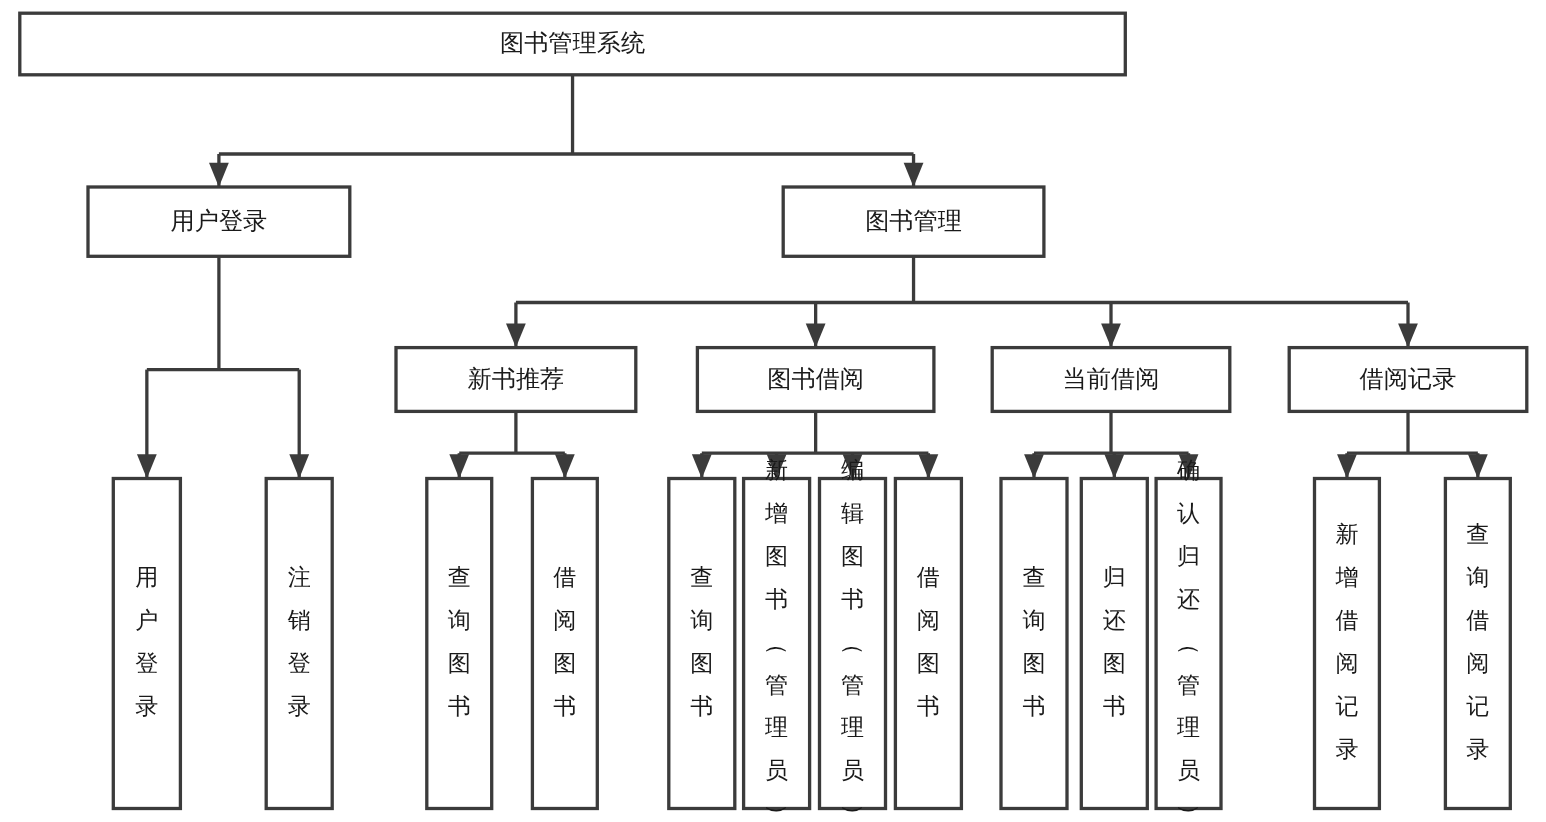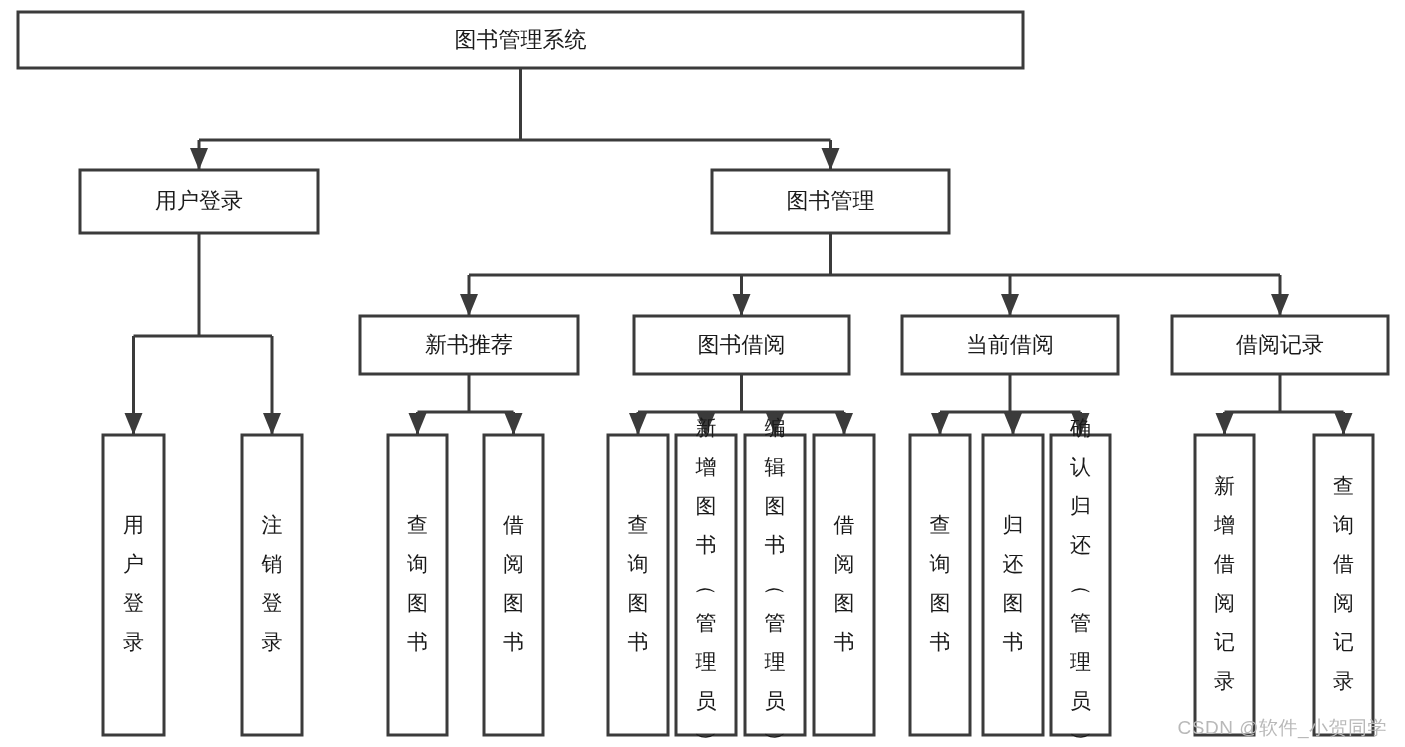--- a/index.html
+++ b/index.html
@@ -260,14 +260,13 @@
           <rect x="1314" y="435" width="59" height="300" class="node-box"></rect>
           <text x="1343.5" y="487.5" class="node-label-vertical" dominant-baseline="middle">查</text>
           <text x="1343.5" y="526.5" class="node-label-vertical" dominant-baseline="middle">询</text>
           <text x="1343.5" y="565.5" class="node-label-vertical" dominant-baseline="middle">借</text>
           <text x="1343.5" y="604.5" class="node-label-vertical" dominant-baseline="middle">阅</text>
           <text x="1343.5" y="643.5" class="node-label-vertical" dominant-baseline="middle">记</text>
           <text x="1343.5" y="682.5" class="node-label-vertical" dominant-baseline="middle">录</text>
         </g>
       </g>
   </svg>
-  <div class="watermark-text">CSDN @软件_小贺同学</div>
 </div>
 
 </body></html>

